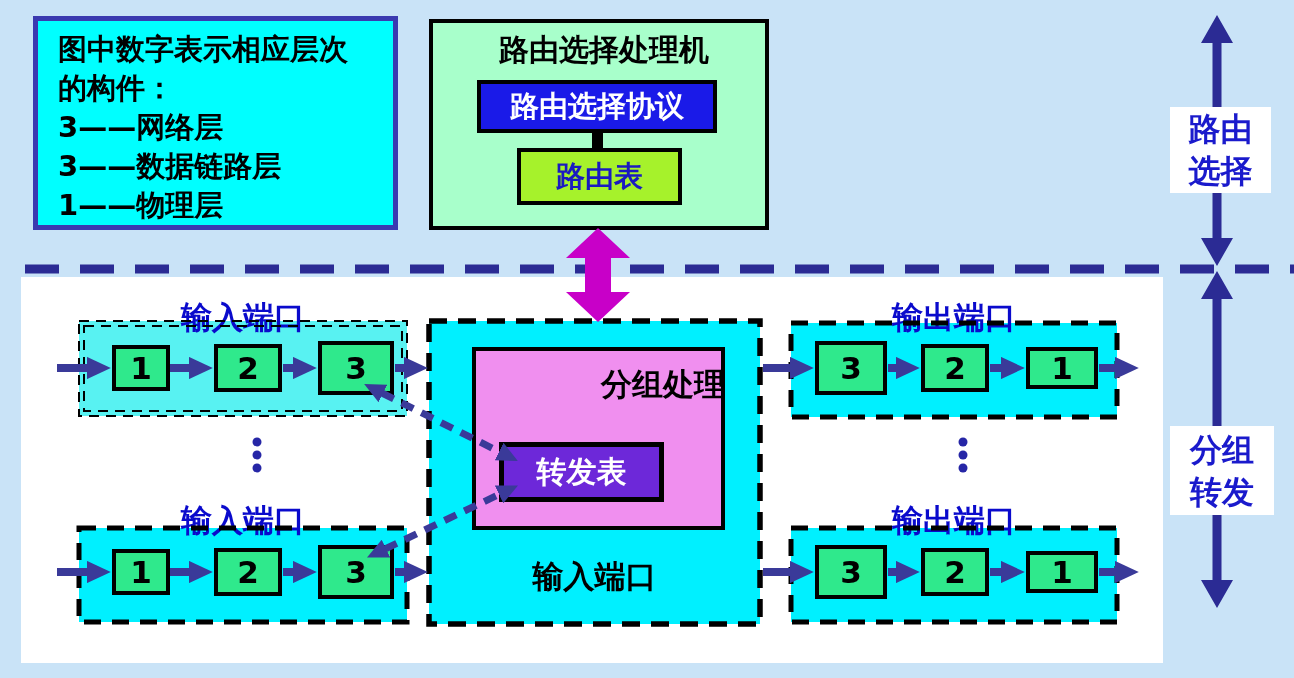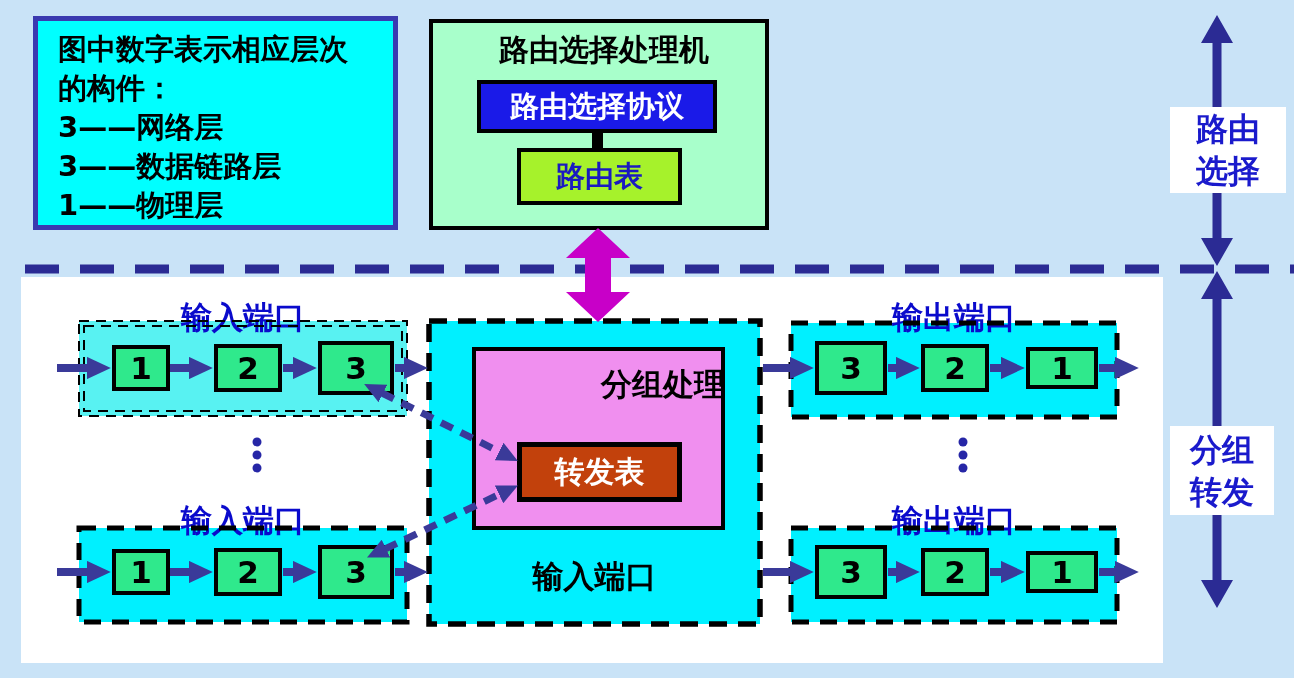--- a/index.html
+++ b/index.html
@@ -41,28 +41,28 @@
   
   .port-label{font-size:31px;color:#0A0ACC;text-align:center;white-space:nowrap;margin-top:16px;}
 
   
   .module{background:#2FE98C;border:4px solid #000;color:#000;font-size:31px;
     display:flex;align-items:center;justify-content:center;}
 
   
   .pink-box{left:472px;top:347px;width:253px;height:183px;background:#F08FEF;border:4px solid #000;}
   .pp-label{left:472px;top:364px;width:253px;font-size:31px;color:#000;text-align:right;}
-  .fwd-table{left:517px;top:442px;width:165px;height:60px;background:#c2410c;border:5px solid #000;
+  .fwd-table{left:499px;top:442px;width:165px;height:60px;background:#6d28d9;border:5px solid #000;
     color:#FFF;font-size:30px;display:flex;align-items:center;justify-content:center;}
   .sf-label{left:429px;top:556px;width:331px;font-size:31px;color:#000;text-align:center;}
 
   
   .scope-label{background:#FFF;color:#1A1ACC;font-size:32px;line-height:42px;
     text-align:center;display:flex;flex-direction:column;align-items:center;justify-content:center;}
-  .scope-routing{left:1170px;top:107px;width:116px;height:86px;}
+  .scope-routing{left:1170px;top:107px;width:101px;height:86px;}
   .scope-forwarding{left:1170px;top:426px;width:104px;height:89px;}
 
   svg.overlay{position:absolute;left:0;top:0;width:1294px;height:678px;}
 </style>
 </head>
 <body>
 
 <div id="canvas">
 
   <div class="abs z0 white-box"></div>

